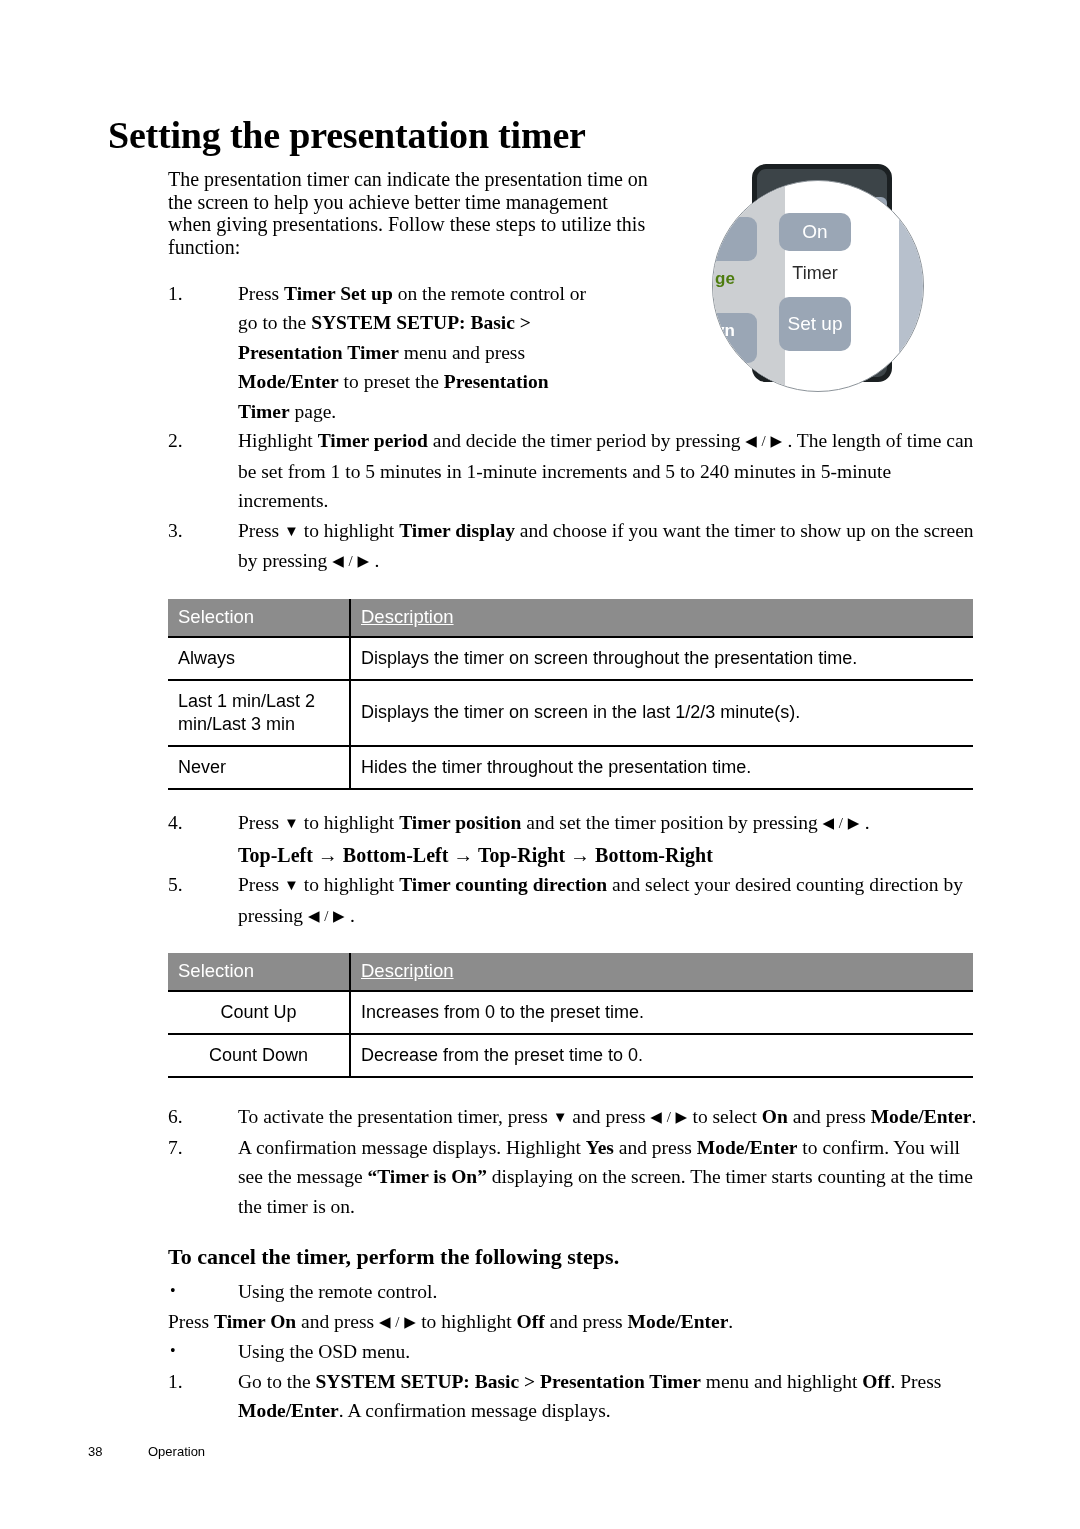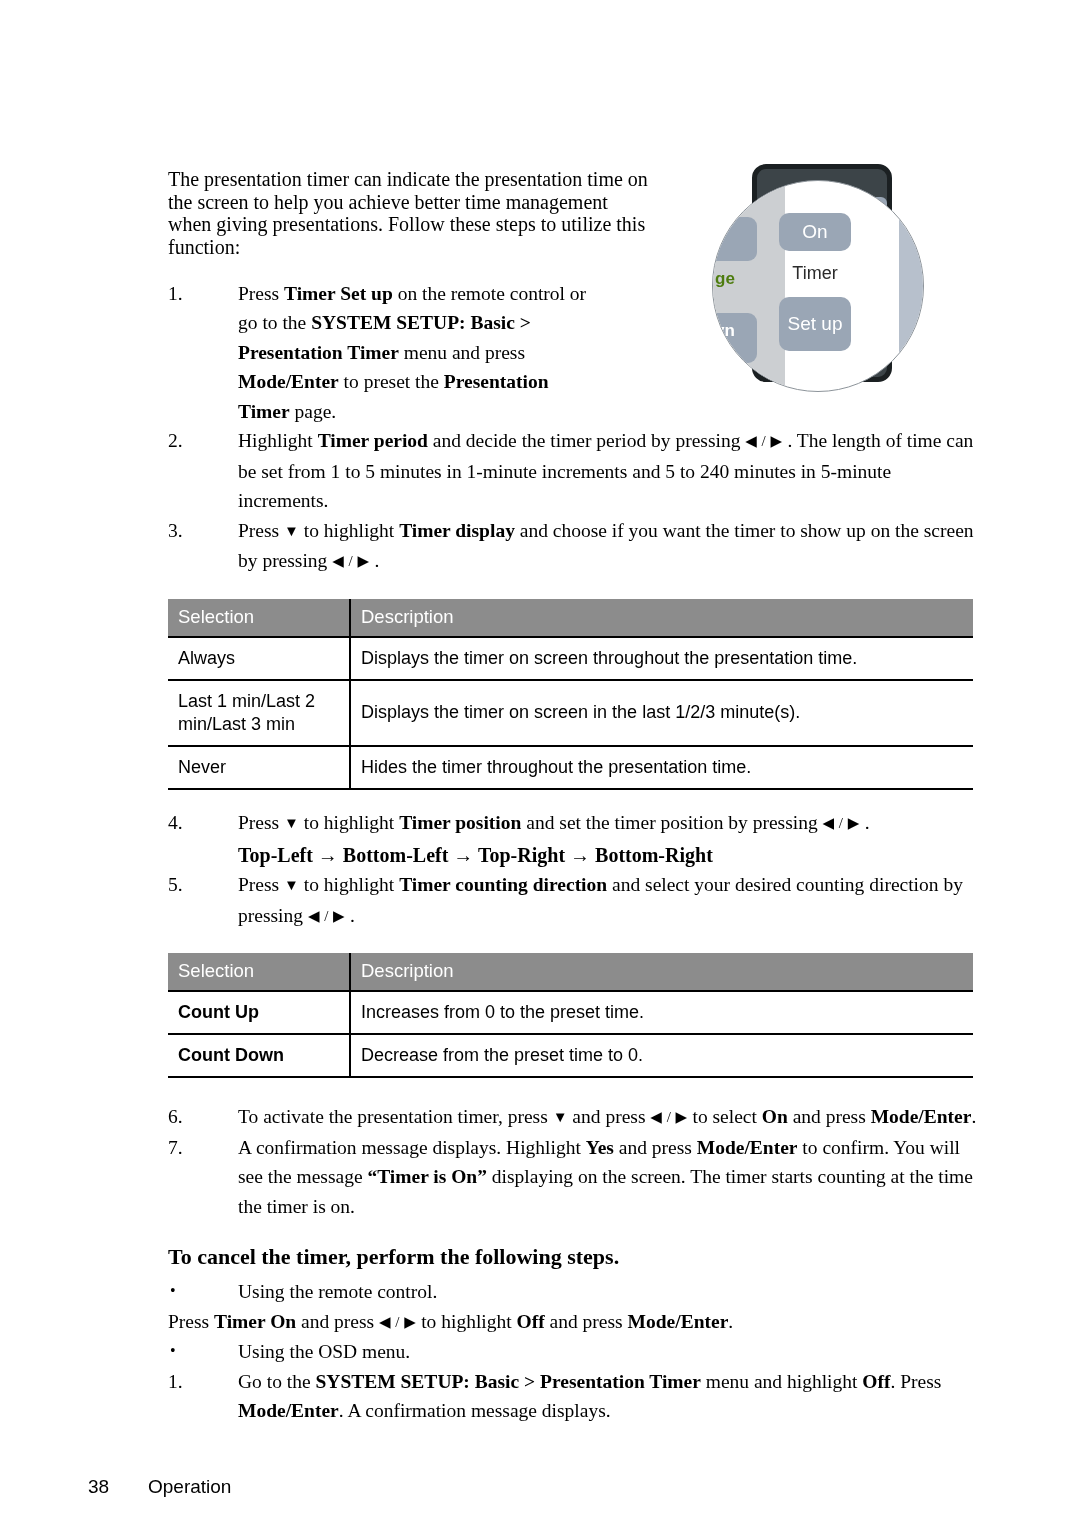--- a/index.html
+++ b/index.html
@@ -83,31 +83,31 @@
   table.optbl th {
     background: #8c8c8c;
     color: #ffffff;
     font-weight: normal;
     font-size: 18.5px;
     text-align: left;
     padding: 7px 10px 8px 10px;
     border: none;
   }
   table.optbl th.sel, table.optbl td.sel { width: 182px; }
-  table.optbl th.desc { border-left: 2px solid #000; }
+  table.optbl th.desc { border-left: 2px solid #000; text-decoration: underline; }
   table.optbl td {
     font-size: 18px;
     padding: 9px 10px;
     border-top: 2px solid #000;
     vertical-align: middle;
     line-height: 23px;
   }
   table.optbl td.desc { border-left: 2px solid #000; }
   table.optbl tr.last td { border-bottom: 2px solid #000; }
-  table.optbl td.bold { font-weight: bold; }
+  table.optbl td.bold { font-weight: normal; text-align: center; }
 
   .tbl-wrap { padding-left: 0px; }
 
   
   .subhead {
     font-size: 22px;
     font-weight: bold;
     line-height: 28px;
   }
 
@@ -123,23 +123,23 @@
     left: 2px;
     top: -1px;
     font-size: 16px;
   }
   .plain-line { font-size: 19.5px; line-height: 29.5px; }
 
   
   .footer {
     position: absolute;
     left: 88px;
-    top: 1476px;
-    font-family: "Liberation Sans", "DejaVu Sans", sans-serif;
-    font-size: 19px;
+    top: 1444px;
+    font-family: "Liberation Sans", "DejaVu Sans", sans-serif;
+    font-size: 13px;
   }
   .footer .pg { display: inline-block; width: 60px; }
 
   
   .remote-wrap {
     position: absolute;
     left: 700px;
     top: 150px;
     width: 240px;
     height: 245px;
@@ -242,20 +242,21 @@
     font-family: "Liberation Sans", "DejaVu Sans", sans-serif;
     font-size: 18px;
     color: #2b2b2b;
   }
 </style>
 </head>
 <body>
 
 <div class="page">
 
+  <h1 class="title">Setting the presentation timer</h1>
 
   <div class="remote-wrap">
     <div class="remote-body">
       <div class="rc-btn rc-left-top"></div>
       <div class="rc-btn rc-left-bot"></div>
       <div class="rc-btn rc-right-strip"></div>
       <div class="rc-btn rc-mid-low"></div>
       <div class="benq">BenQ</div>
     </div>
 

